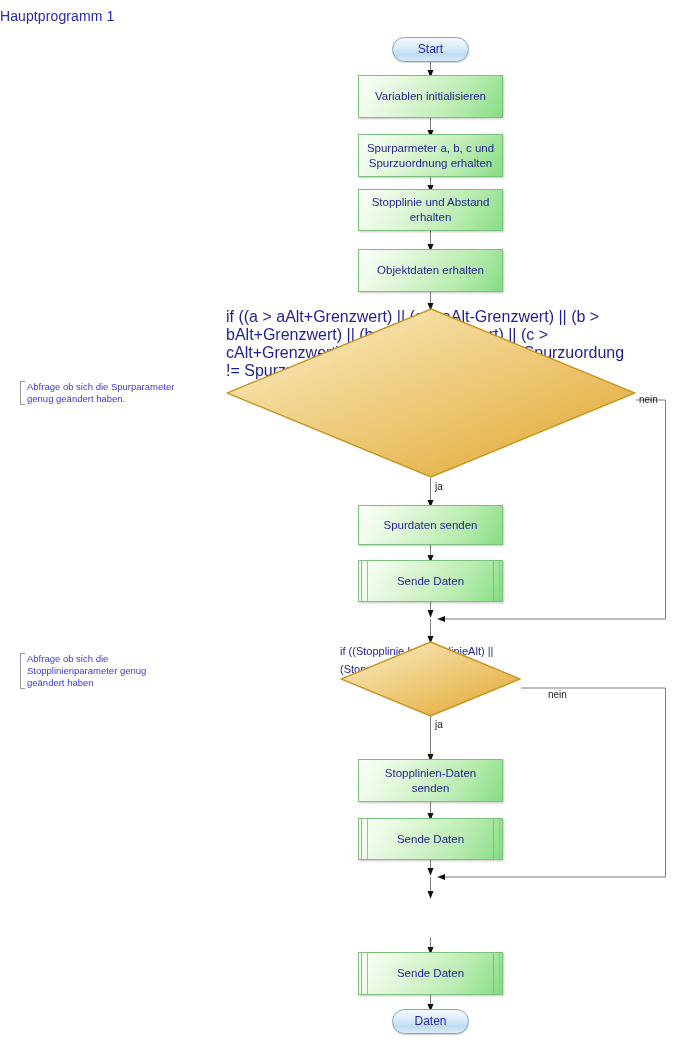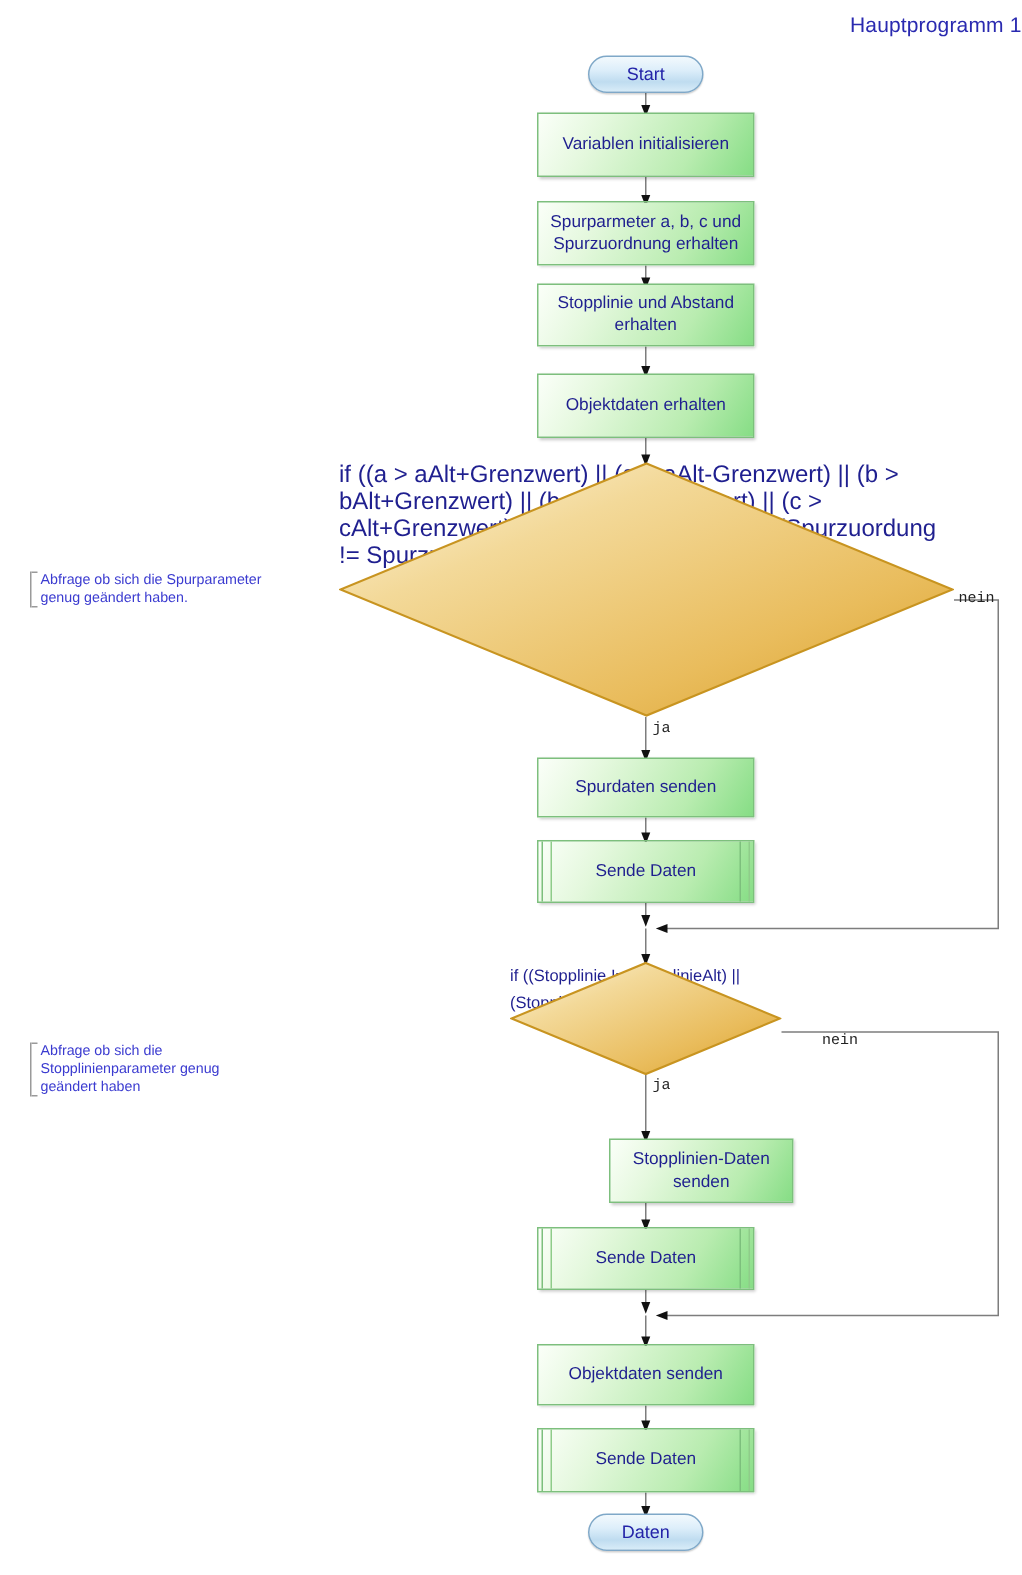--- a/index.html
+++ b/index.html
@@ -5,21 +5,21 @@
   html,body{margin:0;padding:0;}
   body{
     width:681px;height:1050px;position:relative;background:#ffffff;
     font-family:"Liberation Sans","DejaVu Sans",sans-serif;
     overflow:hidden;
   }
   #canvas{position:absolute;left:0;top:0;width:681px;height:1050px;}
 
   
   .title{
-    position:absolute;left:0;top:8px;width:681px;text-align:right;
+    position:absolute;left:0;top:8px;width:681px;text-align:left;
     font-size:14px;color:#2a2ab0;letter-spacing:.1px;
   }
 
   
   .node{position:absolute;box-sizing:border-box;text-decoration:underline;}
   .node .lbl{
     position:absolute;left:0;top:0;width:100%;height:100%;
     display:flex;align-items:center;justify-content:center;
     text-align:center;line-height:15px;color:#1f1f8f;font-size:11.5px;
     white-space:pre-line;padding:0 6px;box-sizing:border-box;
@@ -48,21 +48,21 @@
   .predef::before{left:2px;}
   .predef::after{right:2px;}
 
   
   .diamond{position:absolute;}
   .diamond svg{position:absolute;left:0;top:0;}
   .diamond .lbl{color:#1f1f8f;}
 
   
   .branch{
-    position:absolute;font-size:10px;color:#222;white-space:nowrap;font-family:Liberation Mono, monospace;
+    position:absolute;font-size:10px;color:#222;white-space:nowrap;
   }
 
   
   .note{
     position:absolute;font-size:9.5px;color:#3b3bd0;line-height:12px;
     padding-left:6px;border-left:1px solid #9a9a9a;
     white-space:pre-line;
   }
   .note::before,.note::after{
     content:"";position:absolute;left:0;width:4px;height:1px;background:#9a9a9a;
@@ -188,41 +188,38 @@
       </defs>
       <polygon points="90.5,1 180,38 90.5,75 1,38" fill="url(#gold2)" stroke="#c89420" stroke-width="1.4"></polygon>
     </svg>
     <span class="lbl" style="font-size:11px;">if ((Stopplinie !=
 StopplinieAlt) || (Stopplinie == 1))</span>
   </div>
 
   <div class="branch" style="left:435px;top:719px;">ja</div>
   <div class="branch" style="left:548px;top:689px;">nein</div>
 
-  <div class="node process" style="left:358px;top:759px;width:123px;height:43px;margin-left:48px;">
+  <div class="node process" style="left:358px;top:759px;width:145px;height:43px;">
     <span class="lbl">Stopplinien-Daten
 senden</span>
   </div>
 
   <div class="node process predef" style="left:358px;top:818px;width:145px;height:42px;">
     <span class="lbl">Sende Daten</span>
   </div>
 
-  <div class="node process" style="left:358px;top:896px;width:145px;height:41px;">
-    <span class="lbl">Objektdaten senden</span>
-  </div>
 
   <div class="node process predef" style="left:358px;top:952px;width:145px;height:43px;">
     <span class="lbl">Sende Daten</span>
   </div>
 
   <div class="node terminator" style="left:392px;top:1009px;width:77px;height:25px;">
     <span class="lbl">Daten</span>
   </div>
 
   <div class="note" style="left:20px;top:381px;width:180px;">Abfrage ob sich die Spurparameter
 genug geändert haben.</div>
 
-  <div class="note" style="left:20px;top:695px;width:160px;">Abfrage ob sich die
+  <div class="note" style="left:20px;top:653px;width:160px;">Abfrage ob sich die
 Stopplinienparameter genug
 geändert haben</div>
 
 </div>
 
 </body></html>

